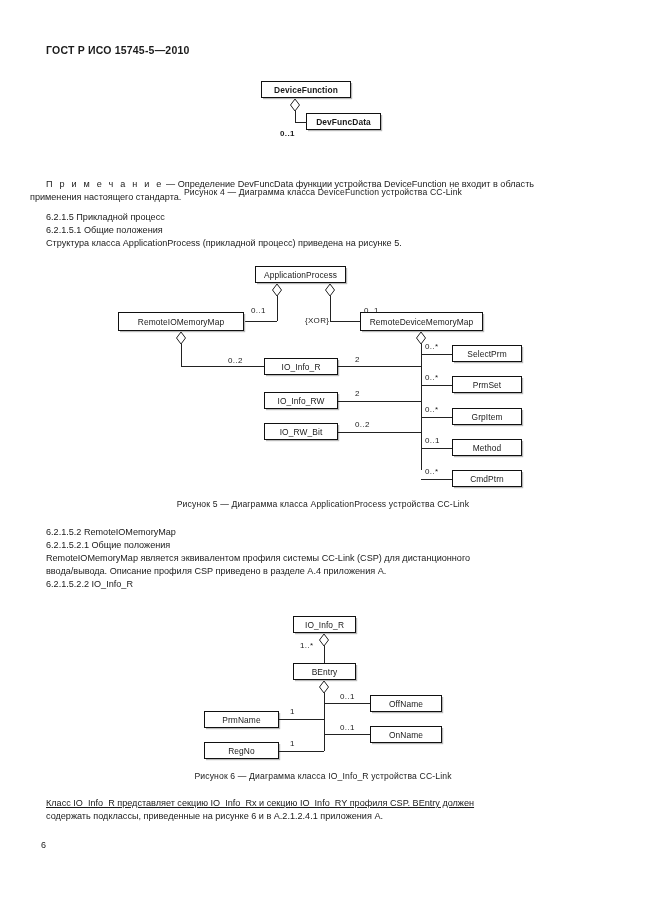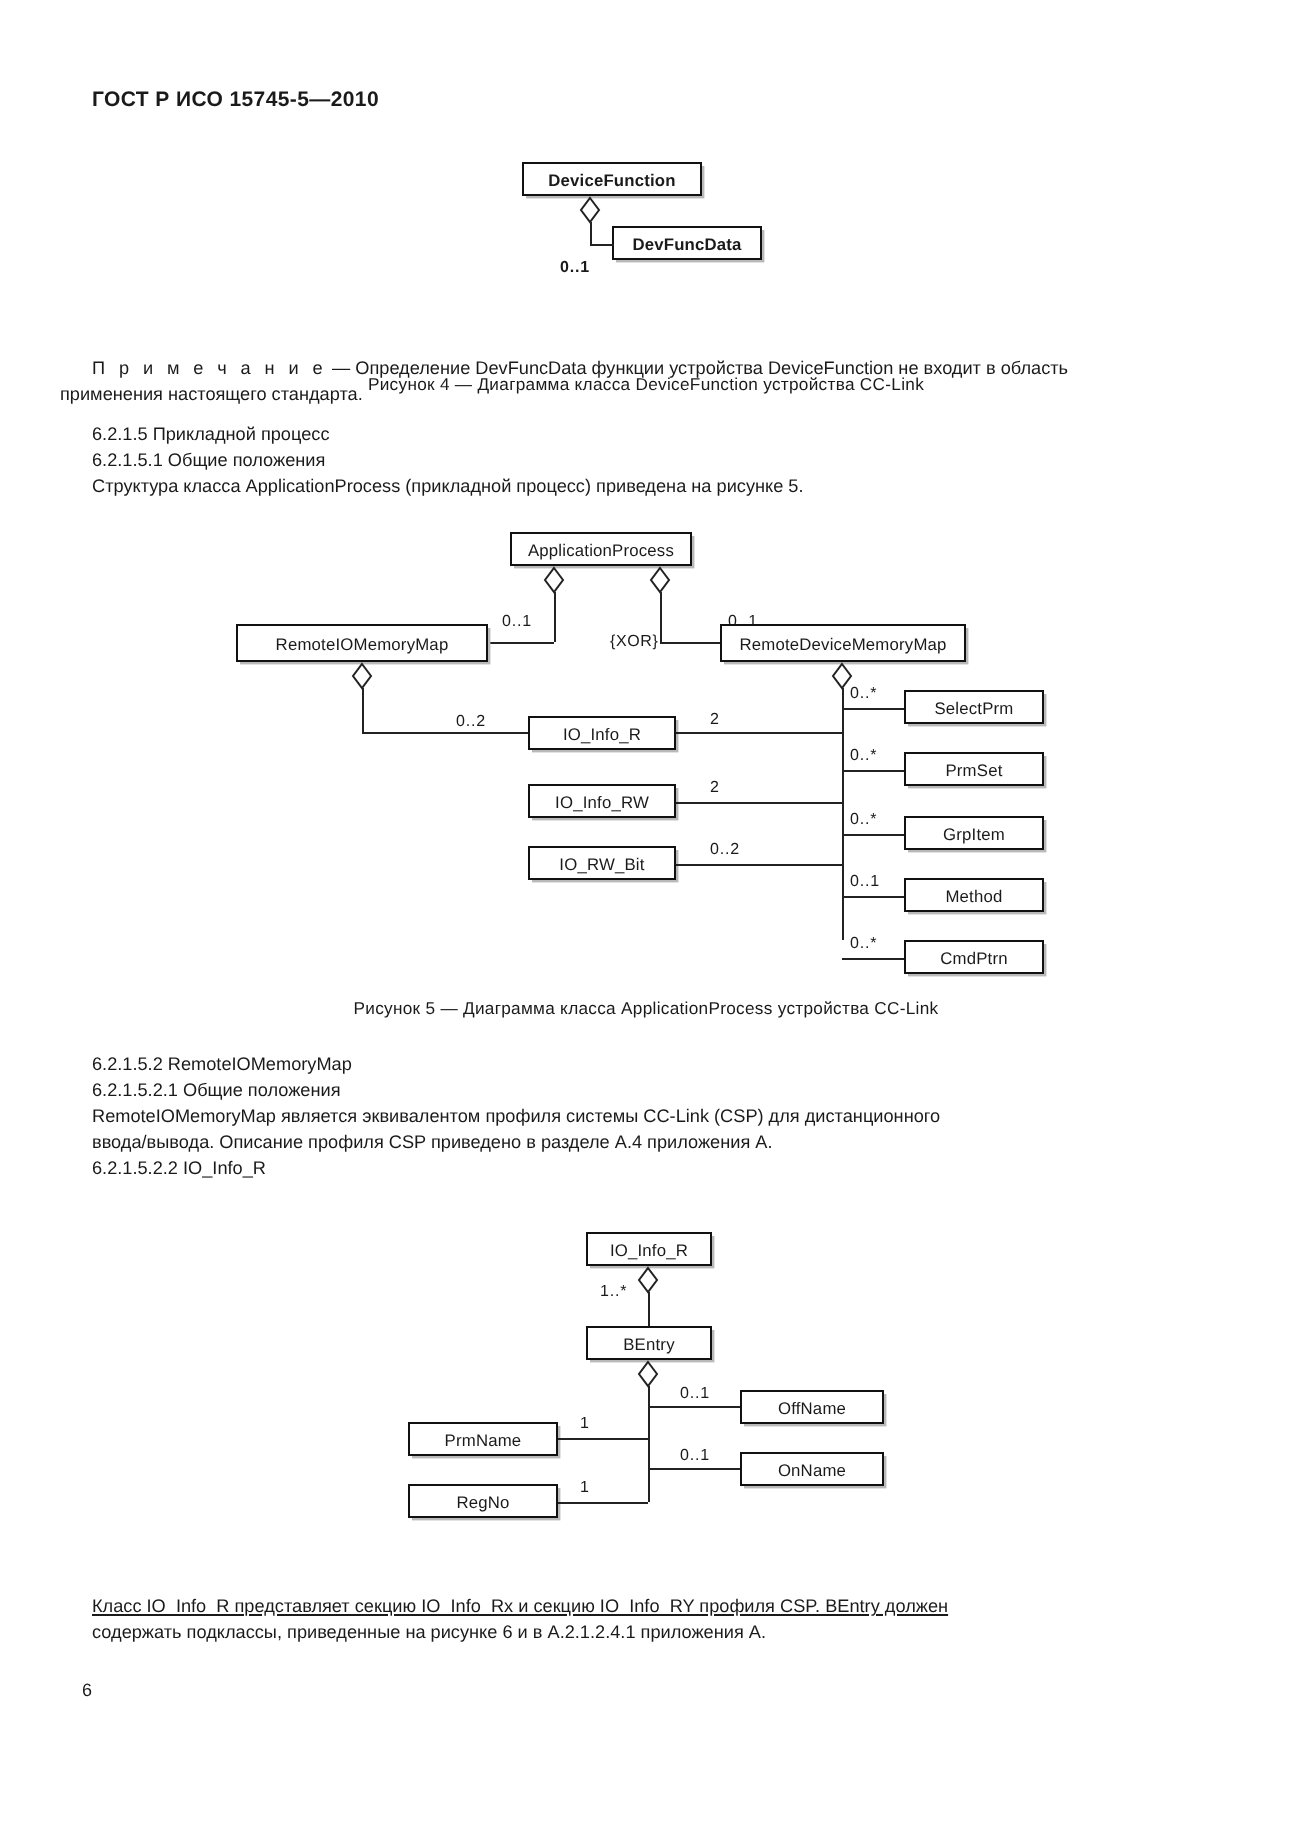--- a/index.html
+++ b/index.html
@@ -214,20 +214,21 @@
 
     <div class="box" style="left:204px;top:711px;width:75px;height:17px;">PrmName</div>
     <div class="hl" style="left:279px;top:719px;width:45px;"></div>
     <div class="mult" style="left:290px;top:707px;">1</div>
 
     <div class="box" style="left:204px;top:742px;width:75px;height:17px;">RegNo</div>
     <div class="hl" style="left:279px;top:751px;width:45px;"></div>
     <div class="mult" style="left:290px;top:739px;">1</div>
   </div>
 
+  <div class="caption" style="top:771px;">Рисунок 6 — Диаграмма класса IO_Info_R устройства CC-Link</div>
 
   <div class="line" style="left:46px;top:797px;text-decoration:underline;">
     <span class="ind"></span><span>Класс IO_Info_R представляет секцию IO_Info_Rx и секцию IO_Info_RY профиля CSP. BEntry должен</span>
   </div>
   <div class="line" style="left:46px;top:810px;">содержать подклассы, приведенные на рисунке 6 и в А.2.1.2.4.1 приложения А.</div>
 
   <div class="pageno">6</div>
 
 </div>
 

